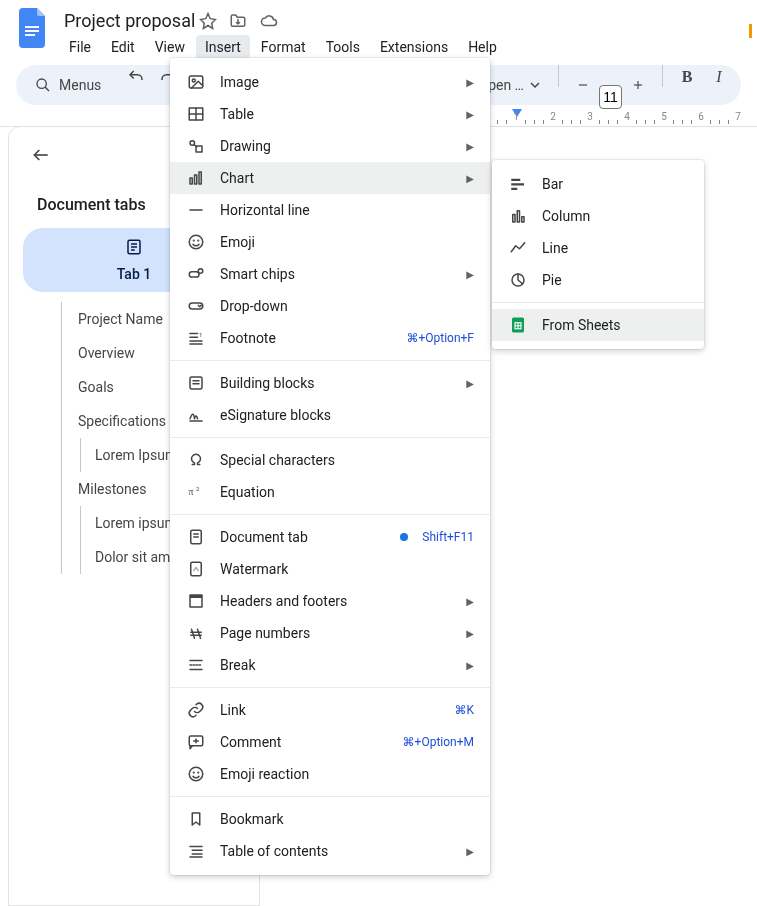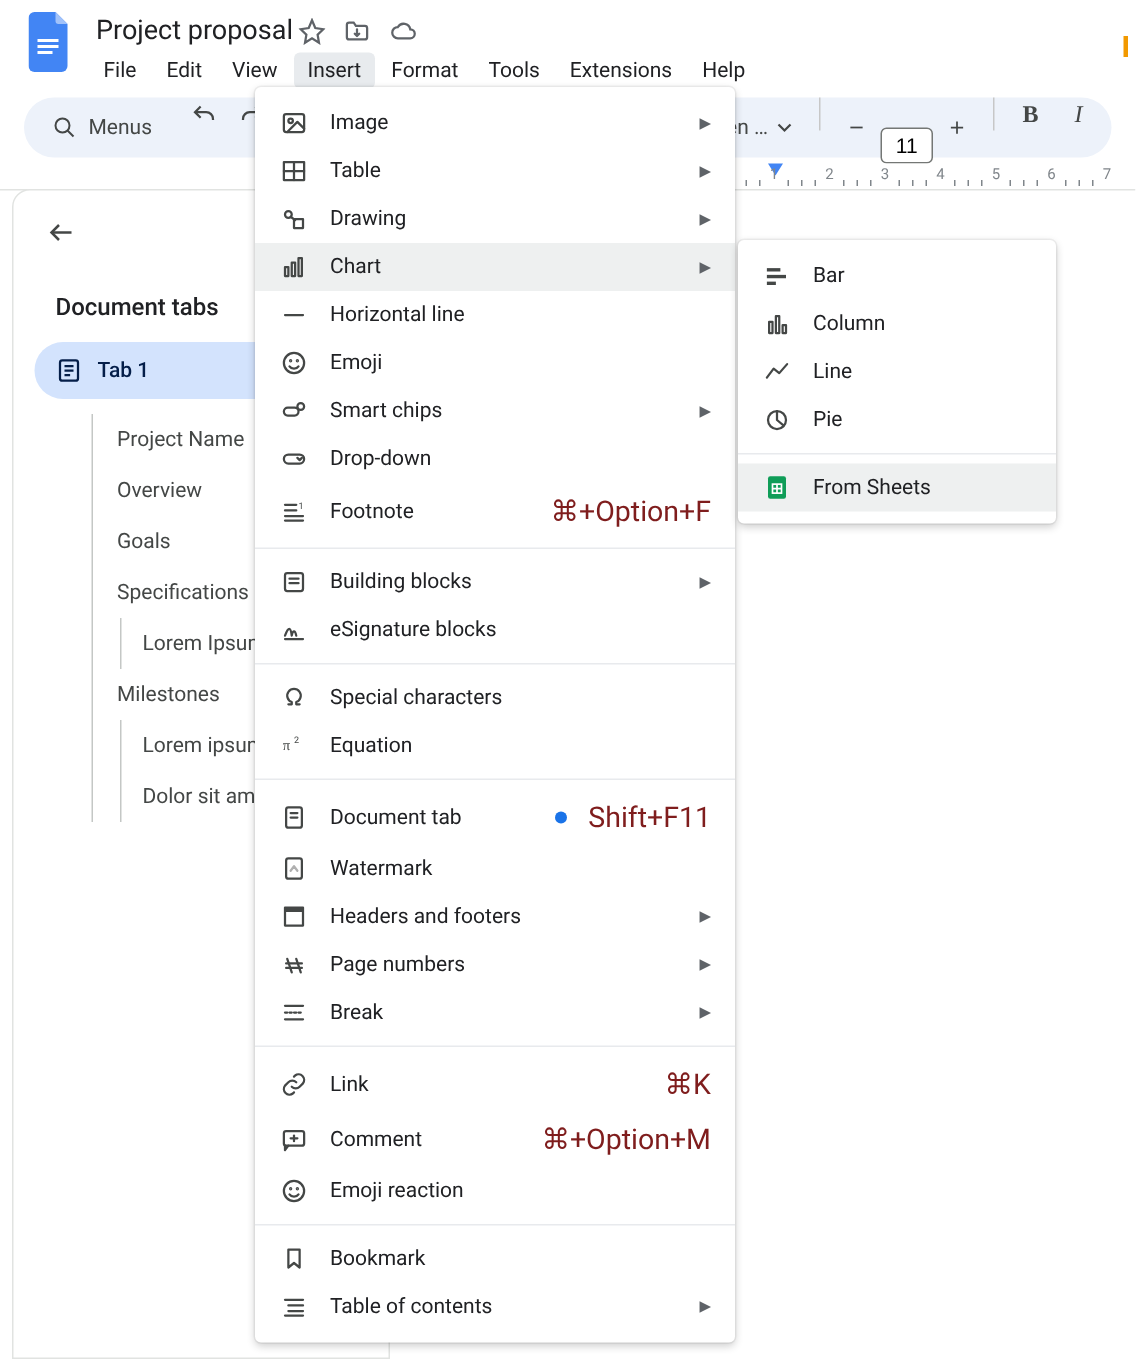--- a/index.html
+++ b/index.html
@@ -56,21 +56,21 @@
     display: flex; align-items: center; gap: 8px;
     background: transparent;
     border: 1px solid transparent;
     border-radius: 20px;
     padding: 4px 14px 4px 8px;
   }
   .tb-sep { width: 1px; height: 22px; background: #c7c7c7; margin: 0 4px;}
   .tb-btn { width: 24px; height: 24px; display:flex;align-items:center;justify-content:center; }
   .font-box { display:flex; align-items:center; gap:6px; padding: 0 6px; min-width:72px; }
   .size-group { display:flex; align-items:center; gap:4px;}
-  .size-input { width:35px; height:24px; border:1px solid #747775; border-radius:4px; text-align:center; font-size:14px; background:#fff;margin-top:24px;}
+  .size-input { width:23px; height:24px; border:1px solid #747775; border-radius:4px; text-align:center; font-size:14px; background:#fff;margin-top:24px;}
   .bold { font-weight:700; font-family: "Times New Roman", serif; font-size:16px;}
   .italic { font-style: italic; font-family: "Times New Roman", serif; font-size:16px;}
   
   .ruler {
     margin-top: 0px;
     height: 18px;
     position: relative;
     border-bottom: 1px solid #e1e3e1;
     background: #fff;
     font-size: 10px;
@@ -96,20 +96,21 @@
   .sidebar-back { padding-left: 22px; color:#444; }
   .sidebar-title { font-weight:500; font-size:16px; padding: 30px 0 14px 28px;}
   .tab-pill {
     margin: 0 14px;
     background: #d3e3fd;
     border-radius: 20px;
     padding: 10px 14px;
     display:flex; align-items:center; gap:10px;
     font-weight:500;
     color:#041e49;
+    flex-direction:column;
   }
   .outline { margin: 10px 0 0 0; }
   .outline-item { padding: 9px 0 9px 0; color:#444746; font-size:14px;}
   .outline-wrap { margin-left: 52px; border-left: 1px solid #c4c7c5; }
   .outline-wrap2 { margin-left: 18px; border-left: 1px solid #c4c7c5; }
   
   .menu {
     position: absolute;
     background: #fff;
     border-radius: 4px;
@@ -120,21 +121,21 @@
   }
   .menu-item {
     display:flex; align-items:center;
     padding: 7px 16px;
     gap: 14px;
     min-height: 32px;
     position:relative;
   }
   .menu-item.hover { background:#eef0f0;}
   .menu-item .mi-label { flex:1; }
-  .menu-item .shortcut { color:#7f1d1d; font-size:19px;}
+  .menu-item .shortcut { color:#1d4ed8; font-size:12px;}
   .menu-item .arrow { color:#5f6368; font-size:10px; padding-left:8px;}
   .menu-sep { height:1px; background:#e8eaed; margin:6px 0;}
   .mi-icon { width:20px; display:flex; justify-content:center; color:#444746;}
   .dot-badge { width:8px;height:8px;border-radius:50%;background:#1a73e8; margin-left:4px;}
   #insert-menu { left: 170px; top: 58px; width: 320px;}
   #chart-submenu { left: 492px; top: 160px; width: 212px;}
   svg { display:block; }
 </style>
 </head>
 <body>

